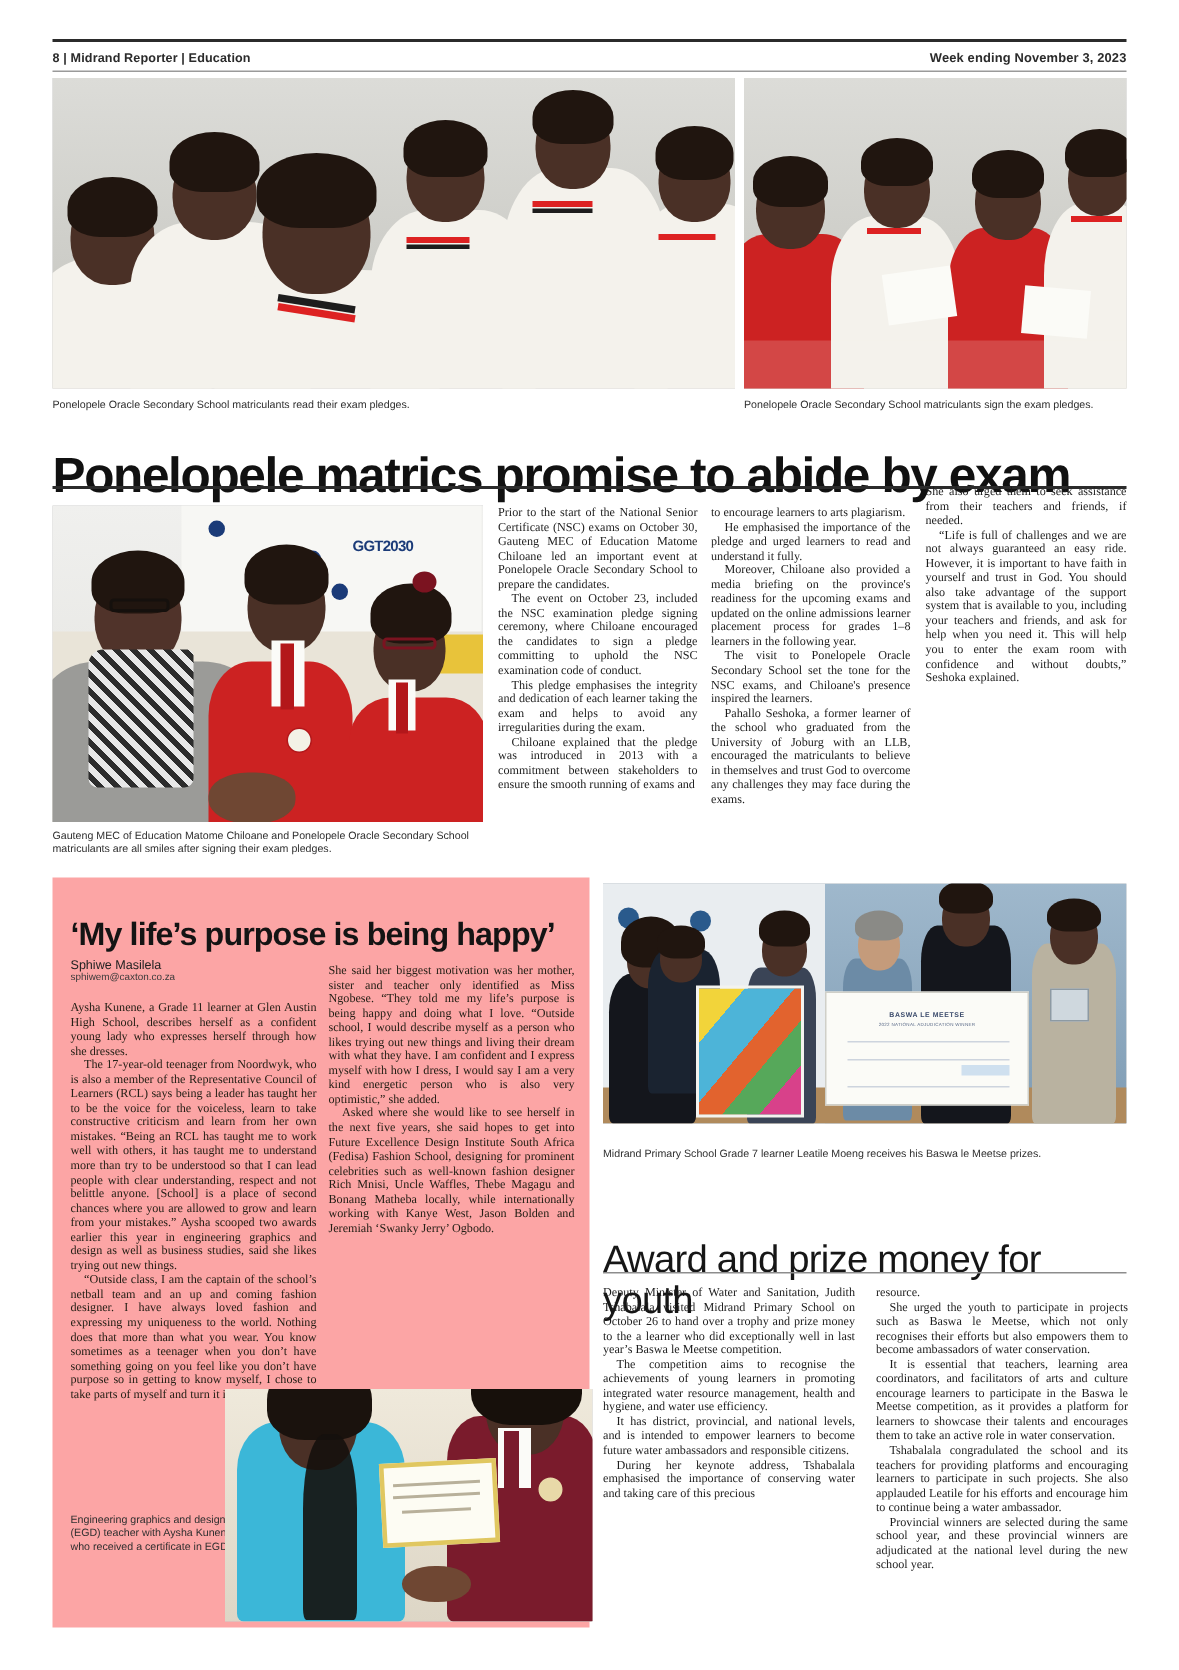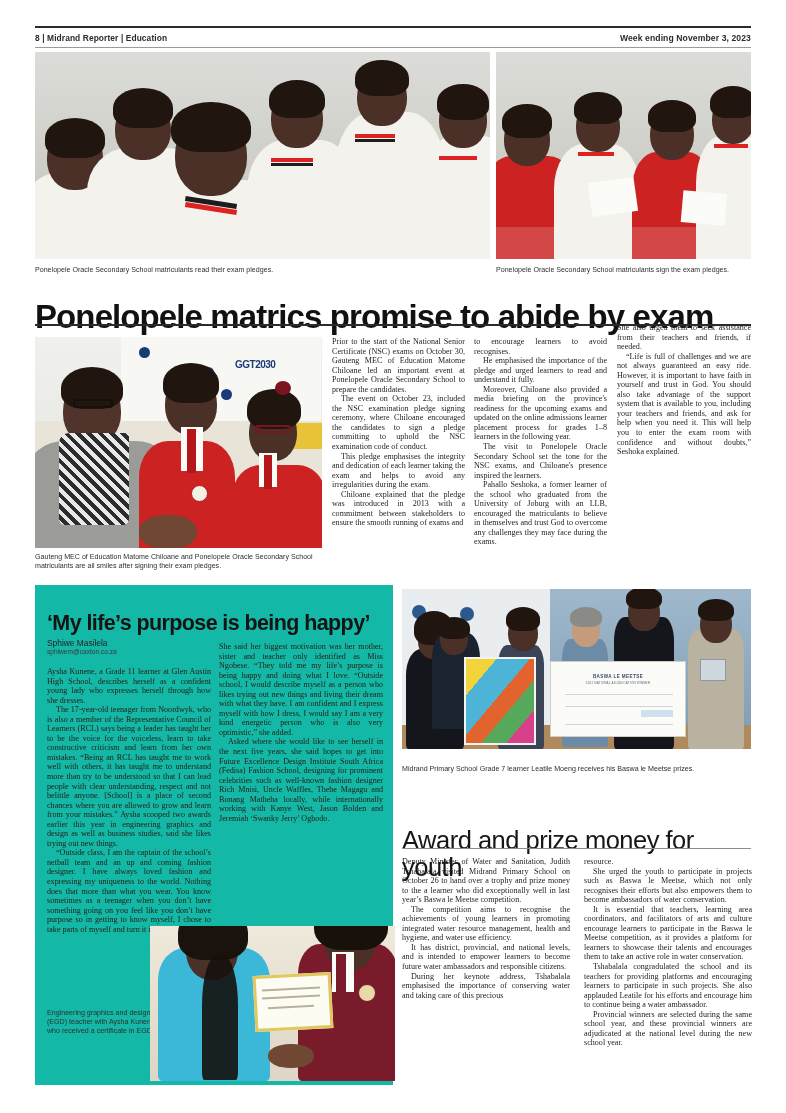--- a/index.html
+++ b/index.html
@@ -47,21 +47,21 @@
     font-family:"Liberation Serif", serif;
     font-size:8.1px; line-height:9.55px;
     text-align:justify; color:#1d1d1d;
   }
   .col p { margin:0; text-indent:9px; }
   .col p.first { text-indent:0; }
 
   
   .feature {
     position:absolute; left:35px; top:585px; width:358px; height:500px;
-    background:#14b8a6;
+    background:#fca5a5;
   }
   .hl-feature {
     position:absolute; left:12px; top:8px; width:338px;
     font-family:"Liberation Sans", sans-serif;
     font-weight:bold; font-size:21.5px; line-height:24px;
     letter-spacing:-.6px; color:#141414;
   }
   .byline {
     position:absolute; left:12px; top:53px;
     font-family:"Liberation Sans", sans-serif; color:#222;
@@ -195,21 +195,21 @@
   <div class="cap" style="left:35px; top:553px; width:287px;">Gauteng MEC of Education Matome Chiloane and Ponelopele Oracle Secondary School matriculants are all smiles after signing their exam pledges.</div>
 
   <div class="col" style="left:332px; top:337px; width:133px;">
     <p class="first">Prior to the start of the National Senior Certificate (NSC) exams on October 30, Gauteng MEC of Education Matome Chiloane led an important event at Ponelopele Oracle Secondary School to prepare the candidates.</p>
     <p>The event on October 23, included the NSC examination pledge signing ceremony, where Chiloane encouraged the candidates to sign a pledge committing to uphold the NSC examination code of conduct.</p>
     <p>This pledge emphasises the integrity and dedication of each learner taking the exam and helps to avoid any irregularities during the exam.</p>
     <p>Chiloane explained that the pledge was introduced in 2013 with a commitment between stakeholders to ensure the smooth running of exams and</p>
   </div>
 
   <div class="col" style="left:474px; top:337px; width:133px;">
-    <p class="first">to encourage learners to avoid recognises.</p>
+    <p class="first">to encourage learners to arts plagiarism.</p>
     <p>He emphasised the importance of the pledge and urged learners to read and understand it fully.</p>
     <p>Moreover, Chiloane also provided a media briefing on the province's readiness for the upcoming exams and updated on the online admissions learner placement process for grades 1–8 learners in the following year.</p>
     <p>The visit to Ponelopele Oracle Secondary School set the tone for the NSC exams, and Chiloane's presence inspired the learners.</p>
     <p>Pahallo Seshoka, a former learner of the school who graduated from the University of Joburg with an LLB, encouraged the matriculants to believe in themselves and trust God to overcome any challenges they may face during the exams.</p>
   </div>
 
   <div class="col" style="left:617px; top:323px; width:134px;">
     <p class="first">She also urged them to seek assistance from their teachers and friends, if needed.</p>
     <p>“Life is full of challenges and we are not always guaranteed an easy ride. However, it is important to have faith in yourself and trust in God. You should also take advantage of the support system that is available to you, including your teachers and friends, and ask for help when you need it. This will help you to enter the exam room with confidence and without doubts,” Seshoka explained.</p>
   </div>

